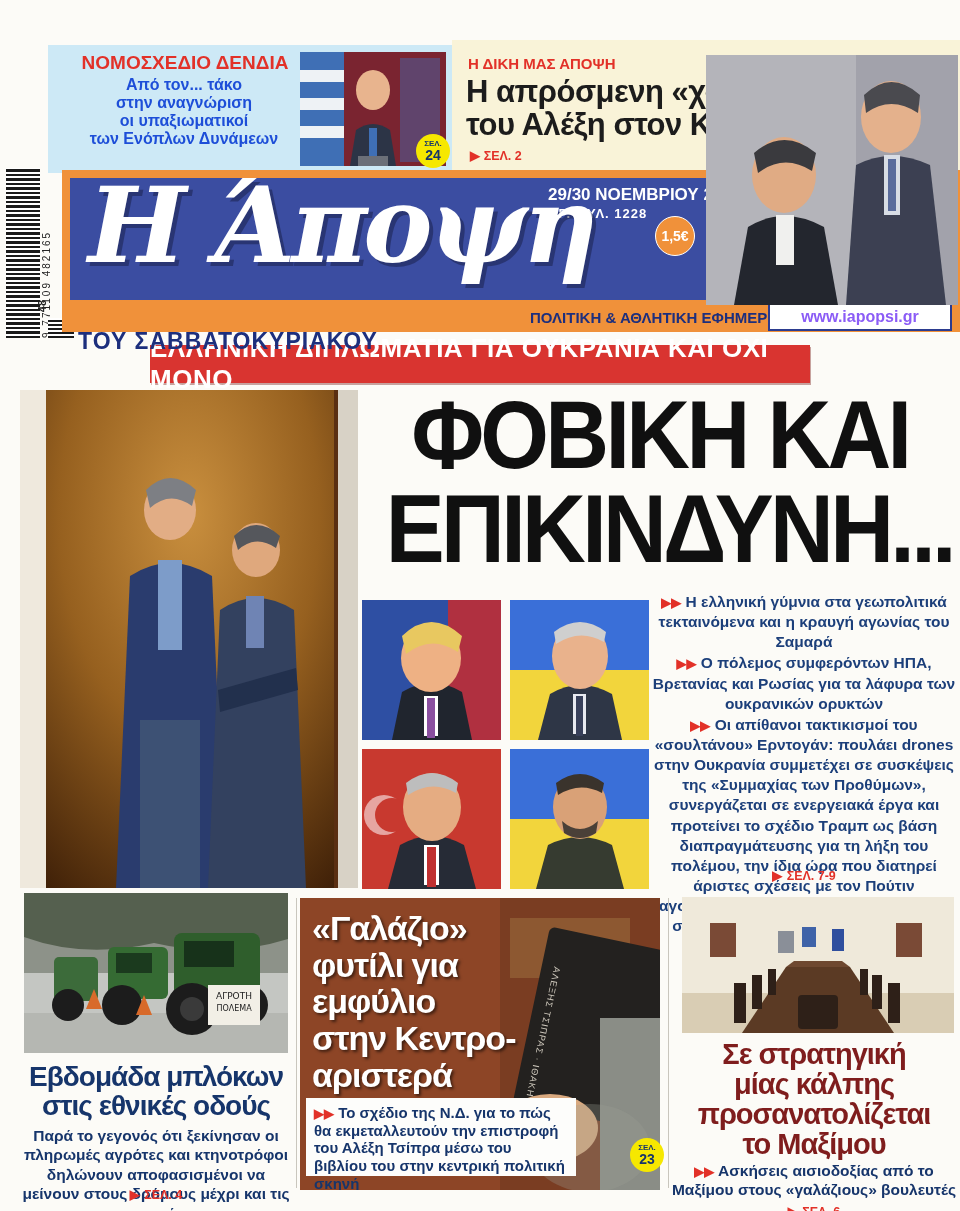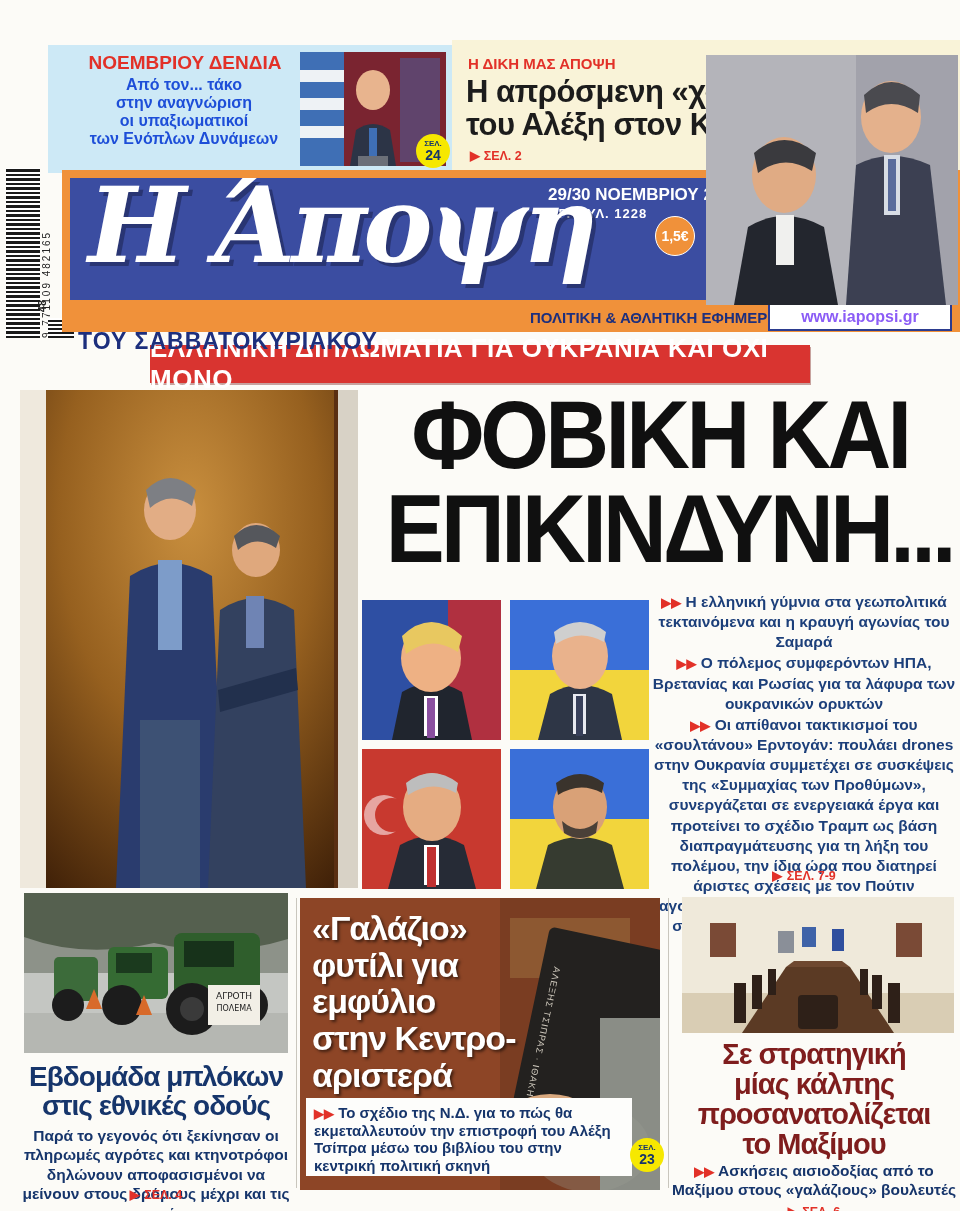--- a/index.html
+++ b/index.html
@@ -65,21 +65,21 @@
   .lead-ref{left:648px;top:866px;width:312px;text-align:center;}
   
   .bl-photo{left:24px;top:893px;width:264px;height:160px;overflow:hidden;background:#c9c9c4;}
   .bl-head{left:20px;top:1062px;width:272px;text-align:center;color:#16356b;font-weight:800;font-size:28px;line-height:1.05;letter-spacing:-1px;}
   .bl-body{left:20px;top:1126px;width:272px;text-align:center;color:#16356b;font-weight:600;font-size:15.5px;line-height:1.25;}
   .bl-ref{left:20px;top:1185px;width:272px;text-align:center;}
   .bm-photo{left:300px;top:898px;width:360px;height:292px;overflow:hidden;
             background:linear-gradient(135deg,#a8562f 0%,#8d4526 35%,#6e3a22 60%,#55301d 100%);}
   .bm-head{position:absolute;left:12px;top:12px;color:#fff;font-weight:800;font-size:34px;line-height:1.08;
            letter-spacing:-1px;text-shadow:2px 2px 3px rgba(0,0,0,.55);}
-  .bm-box{position:absolute;left:6px;top:200px;width:326px;height:78px;background:#fdfdfb;
+  .bm-box{position:absolute;left:6px;top:200px;width:270px;height:78px;background:#fdfdfb;
           color:#16356b;font-weight:700;font-size:15px;line-height:1.18;padding:6px 8px;box-sizing:border-box;}
   .badge{width:34px;height:34px;border-radius:50%;background:#f6e800;color:#16356b;text-align:center;
          display:flex;flex-direction:column;align-items:center;justify-content:center;z-index:8;}
   .badge .b1{font-size:8px;font-weight:800;line-height:1;}
   .badge .b2{font-size:14px;font-weight:800;line-height:1;}
   .br-photo{left:682px;top:897px;width:272px;height:136px;overflow:hidden;background:#efe9da;}
   .br-head{left:668px;top:1040px;width:292px;text-align:center;color:#7f1d1d;font-weight:800;font-size:29px;line-height:1.03;letter-spacing:-1px;}
   .br-body{left:668px;top:1162px;width:292px;text-align:center;color:#16356b;font-weight:700;font-size:15.5px;line-height:1.2;}
   .br-ref{left:668px;top:1202px;width:292px;text-align:center;}
   svg{display:block;}
@@ -92,21 +92,21 @@
   <div class="abs barcode-wrap">
     <div class="barcode-rot">
       <div class="bars"></div>
       <div class="barcode-num">9 771109 482165</div>
     </div>
     <div class="barcode-issue">48</div>
     <div class="mini-bars"></div>
   </div>
 
   <div class="abs tl-box"></div>
-  <div class="abs tl-kicker">ΝΟΕΜΒΡΙΟΥ ΔΕΝΔΙΑ</div>
+  <div class="abs tl-kicker">ΝΟΜΟΣΧΕΔΙΟ ΔΕΝΔΙΑ</div>
   <div class="abs tl-head pre">Από τον... τάκο
 στην αναγνώριση
 οι υπαξιωματικοί
 των Ενόπλων Δυνάμεων</div>
   <div class="abs tl-photo">
     <svg width="146" height="114" viewBox="0 0 146 114">
       <rect width="146" height="114" fill="#7a2430"></rect>
       <rect x="0" y="0" width="44" height="114" fill="#3f6fb5"></rect>
       <rect x="0" y="18" width="44" height="12" fill="#eef2f5"></rect>
       <rect x="0" y="46" width="44" height="12" fill="#eef2f5"></rect>

